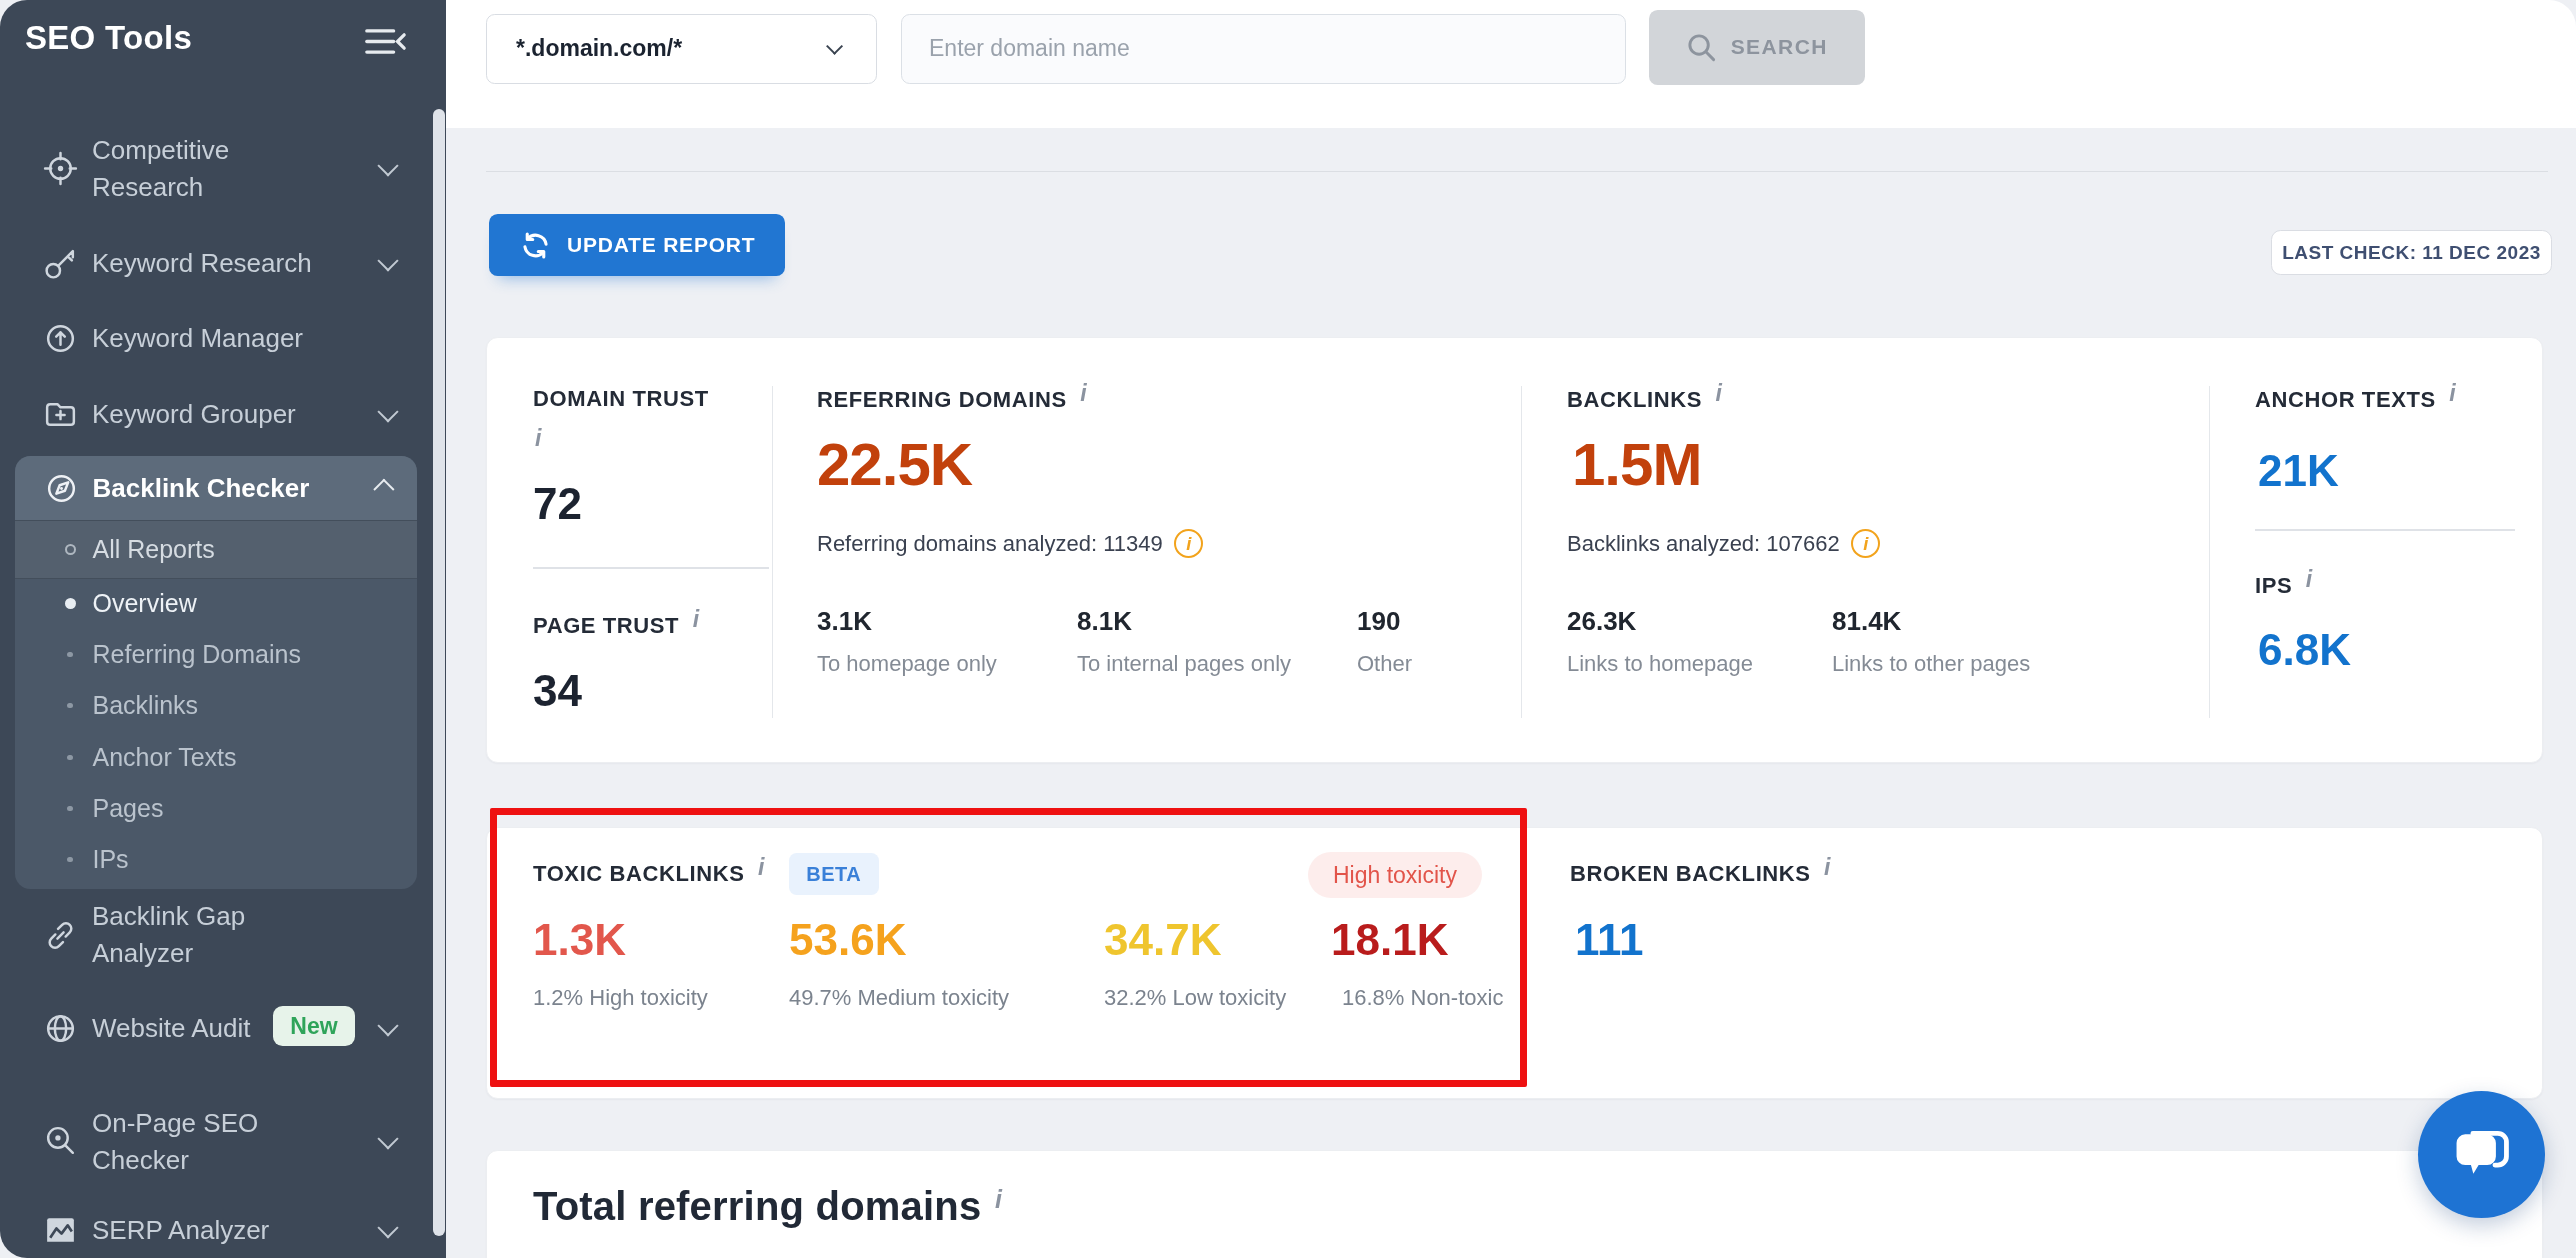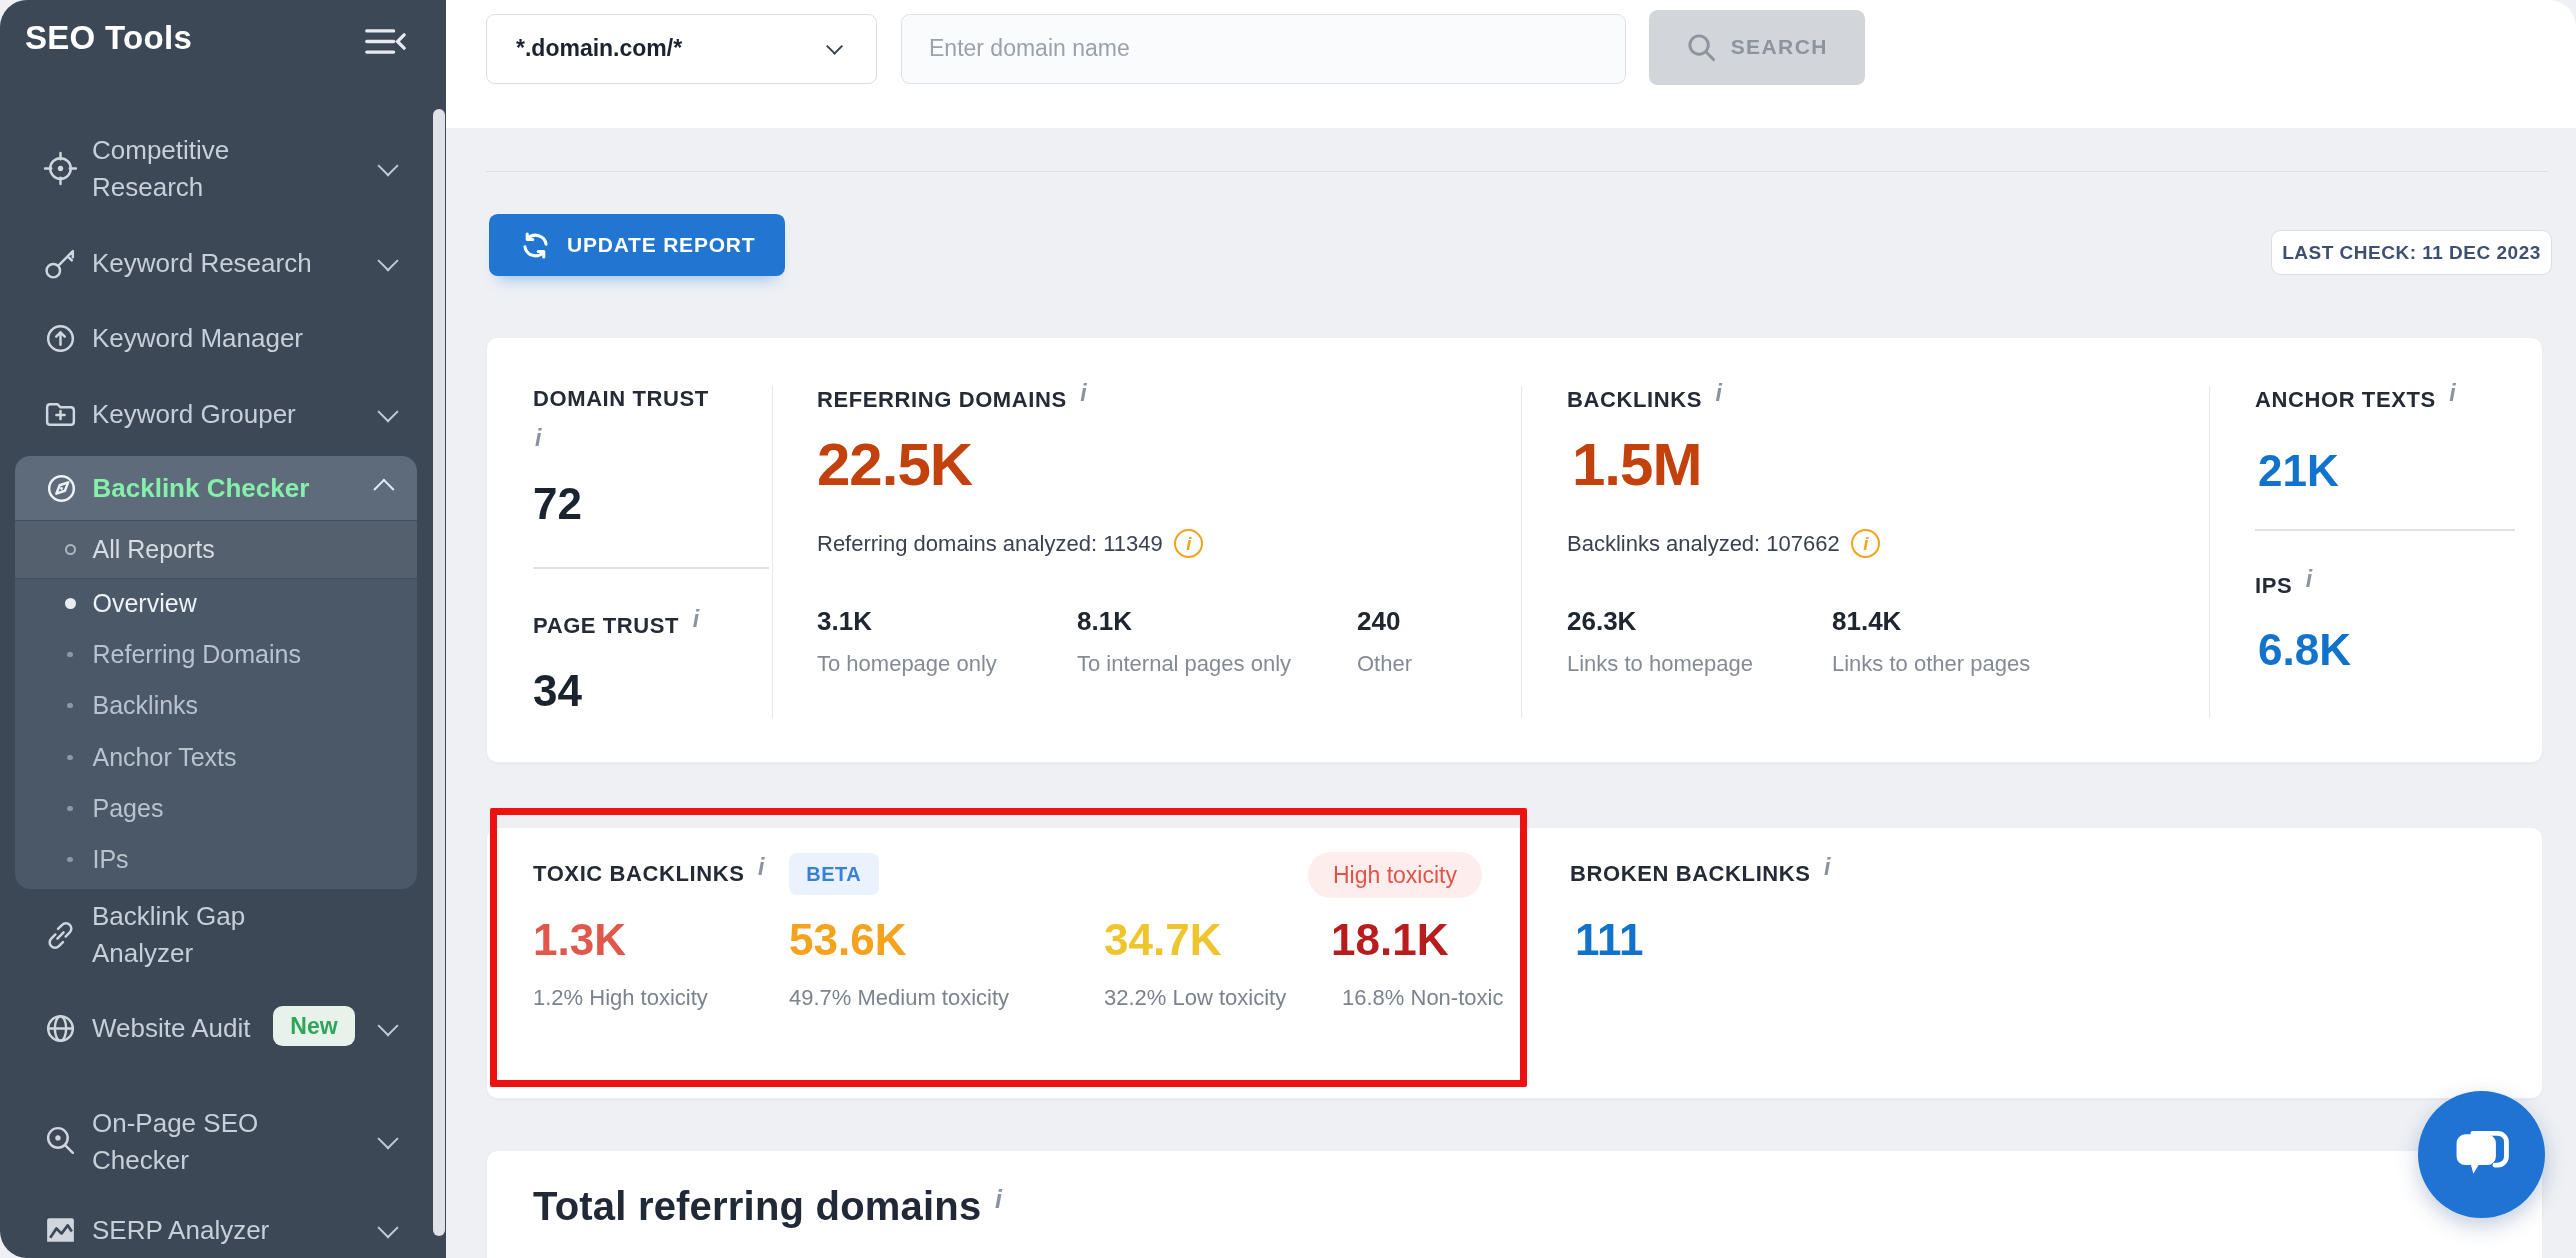--- a/index.html
+++ b/index.html
@@ -26,21 +26,21 @@
   .si-5 { top:907px; height:56px; }
   .si-6 { top:985px; height:87px; }
   .si-7 { top:1098px; height:87px; }
   .si-8 { top:1202px; height:56px; }
 
   .new-badge { position:absolute; left:273px; top:21px; height:40px; padding:0 17.3px; background:#e7f3ea; color:#2fa45a; font-size:23px; font-weight:bold; border-radius:9.6px; display:flex; align-items:center; }
 
   .bc-panel { position:absolute; left:14.5px; top:456px; width:402px; height:433px; background:#4b5868; border-radius:15.4px; }
   .bc-head { position:absolute; left:0; top:0; width:100%; height:64px; background:#5d6b7b; border-radius:15.4px 15.4px 0 0; display:flex; align-items:center; cursor:pointer; }
   .bc-head .sb-ico { left:28px; color:#eef1f5; }
-  .bc-head .sb-label { margin-left:78px; color:#86efac; font-weight:bold; }
+  .bc-head .sb-label { margin-left:78px; color:#ffffff; font-weight:bold; }
   .bc-head .chev { left:363px; border-color:#e8ecf0; }
 
   .sub-row { position:absolute; left:0; width:100%; height:51px; display:flex; align-items:center; cursor:pointer; }
   .sub-row .txt { margin-left:78px; font-size:25px; color:#bac3cd; }
   .row-allreports { top:64px; height:59px; background:#54606e; border-top:1px solid #434e5b; border-bottom:1px solid #434e5b; }
   .row-allreports .txt { color:#d6dce2; }
   .row-overview { top:122px; } .row-overview .txt { color:#eef2f6; }
   .row-refdom { top:173px; } .row-backlinks { top:224px; } .row-anchor { top:276px; } .row-pages { top:327px; } .row-ips { top:378px; }
   .bullet { position:absolute; left:50px; }
   .b-ring { width:11.6px; height:11.6px; border:2.4px solid #aeb7c0; border-radius:50%; }
@@ -306,21 +306,21 @@
     </div>
     <div class="bk-item" style="left:330px; top:268px; width:241px;">
       <div class="bk-val">3.1K</div>
       <div class="bk-lbl">To homepage only</div>
     </div>
     <div class="bk-item" style="left:590px; top:268px; width:260px;">
       <div class="bk-val">8.1K</div>
       <div class="bk-lbl">To internal pages only</div>
     </div>
     <div class="bk-item" style="left:870px; top:268px; width:145px;">
-      <div class="bk-val">240</div>
+      <div class="bk-val">190</div>
       <div class="bk-lbl">Other</div>
     </div>
 
     <div class="metric-label" style="left:1080px; top:48px;"><span>BACKLINKS</span><span class="info-i">i</span></div>
     <div class="big-blue" style="left:1085px; top:92px;">1.5M</div>
     <div class="analyzed" style="left:1080px; top:191px;">
       <span>Backlinks analyzed: 107662</span>
       <span class="info-orange">i</span>
     </div>
     <div class="bk-item" style="left:1080px; top:268px; width:241px;">

